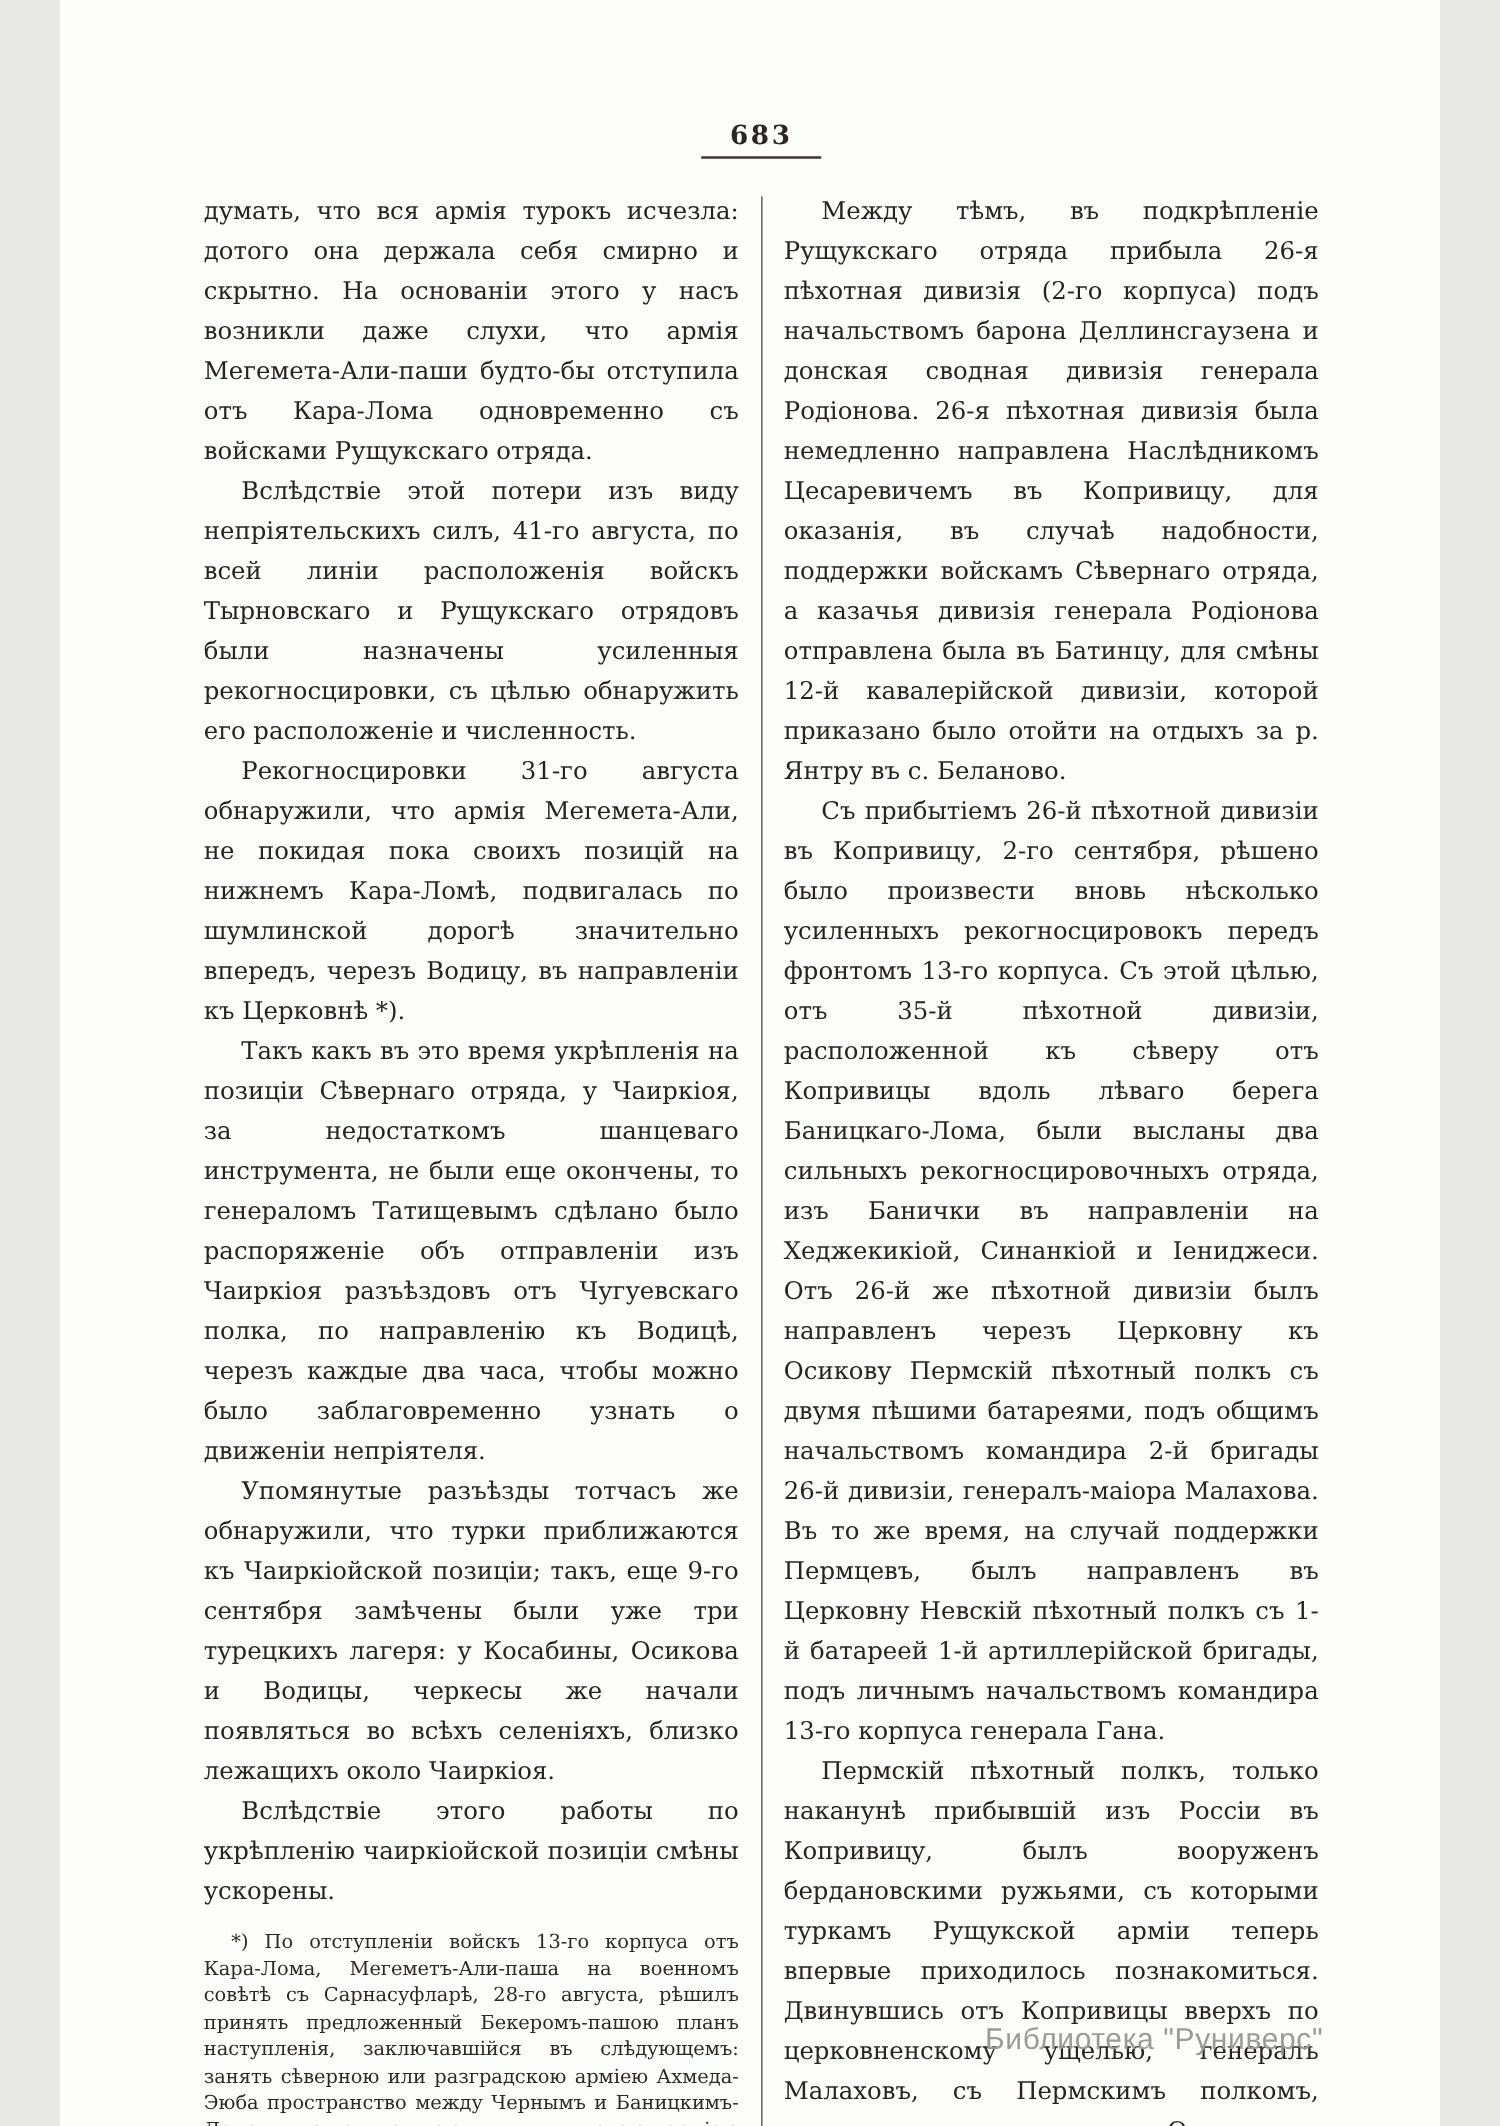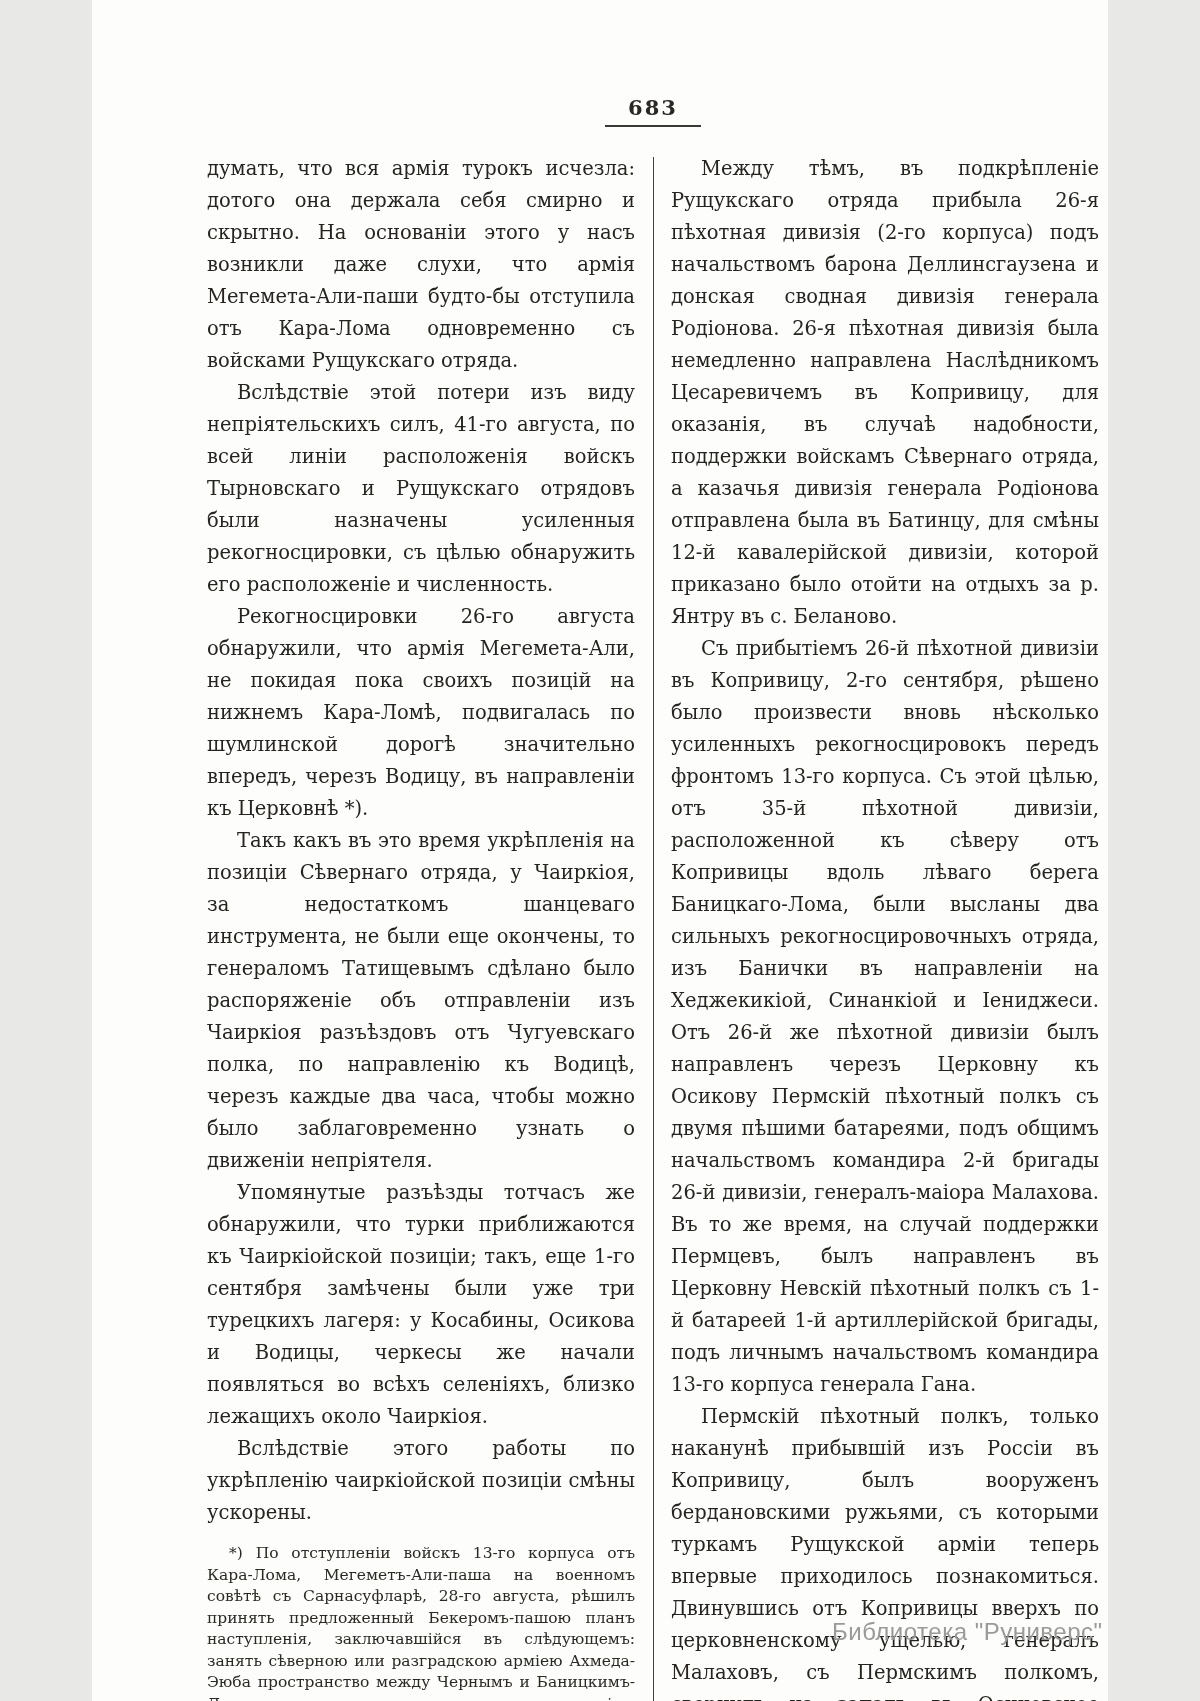--- a/index.html
+++ b/index.html
@@ -2,21 +2,21 @@
 <html><head>
 <meta charset="utf-8">
 <style>
   html, body {
     margin: 0;
     padding: 0;
     background: #e8e8e6;
   }
   .page {
     position: relative;
-    width: 1016px;
+    width: 1104px;
     height: 1701px;
     margin: 0 auto;
     background: #fdfdfb;
     overflow: hidden;
     color: #262420;
     font-family: "DejaVu Serif", serif;
   }
   .content {
     position: absolute;
     left: 115px;
@@ -99,23 +99,23 @@
         <span class="page-number">683</span>
       </div>
       <div class="page-number-rule"></div>
     </div>
 
     <div class="columns">
 
       <section class="col">
         <p class="noindent">думать, что вся армія турокъ исчезла: дотого она держала себя смирно и скрытно. На основаніи этого у насъ возникли даже слухи, что армія Мегемета-Али-паши будто-бы отступила отъ Кара-Лома одновременно съ войсками Рущукскаго отряда.</p>
         <p class="indent">Вслѣдствіе этой потери изъ виду непріятельскихъ силъ, 41-го августа, по всей линіи расположенія войскъ Тырновскаго и Рущукскаго отрядовъ были назначены усиленныя рекогносцировки, съ цѣлью обнаружить его расположеніе и численность.</p>
-        <p class="indent">Рекогносцировки 26-го августа обнаружили, что армія Мегемета-Али, не покидая пока своихъ позицій на нижнемъ Кара-Ломѣ, подвигалась по шумлинской дорогѣ значительно впередъ, черезъ Водицу, въ направленіи къ Церковнѣ *).</p>
+        <p class="indent">Рекогносцировки 31-го августа обнаружили, что армія Мегемета-Али, не покидая пока своихъ позицій на нижнемъ Кара-Ломѣ, подвигалась по шумлинской дорогѣ значительно впередъ, черезъ Водицу, въ направленіи къ Церковнѣ *).</p>
         <p class="indent">Такъ какъ въ это время укрѣпленія на позиціи Сѣвернаго отряда, у Чаиркіоя, за недостаткомъ шанцеваго инструмента, не были еще окончены, то генераломъ Татищевымъ сдѣлано было распоряженіе объ отправленіи изъ Чаиркіоя разъѣздовъ отъ Чугуевскаго полка, по направленію къ Водицѣ, черезъ каждые два часа, чтобы можно было заблаговременно узнать о движеніи непріятеля.</p>
-        <p class="indent">Упомянутые разъѣзды тотчасъ же обнаружили, что турки приближаются къ Чаиркіойской позиціи; такъ, еще 1-го сентября замѣчены были уже три турецкихъ лагеря: у Косабины, Осикова и Водицы, черкесы же начали появляться во всѣхъ селеніяхъ, близко лежащихъ около Чаиркіоя.</p>
+        <p class="indent">Упомянутые разъѣзды тотчасъ же обнаружили, что турки приближаются къ Чаиркіойской позиціи; такъ, еще 9-го сентября замѣчены были уже три турецкихъ лагеря: у Косабины, Осикова и Водицы, черкесы же начали появляться во всѣхъ селеніяхъ, близко лежащихъ около Чаиркіоя.</p>
         <p class="indent">Вслѣдствіе этого работы по укрѣпленію чаиркіойской позиціи смѣны ускорены.</p>
 
         <div class="footnote">
           <p>*) По отступленіи войскъ 13-го корпуса отъ Кара-Лома, Мегеметъ-Али-паша на военномъ совѣтѣ съ Сарнасуфларѣ, 28-го августа, рѣшилъ принять предложенный Бекеромъ-пашою планъ наступленія, заключавшійся въ слѣдующемъ: занять сѣверною или разградскою арміею Ахмеда-Эюба пространство между Чернымъ и Баницкимъ-Ломами, а съ южною или джумскою арміею египетскаго принца Гассана предпринять диверсію на югъ, предварительно разбивъ 32-ю пѣхотную дивизію 11-го корпуса; затѣмъ произвести атаку на Тырновъ, и для общихъ дѣйствій, войти въ связь съ Сулейманомъ-пашою. Для болѣе вѣрнаго успѣха южной арміи, къ ней должна была присоединиться одна изъ дивизій разградской арміи (дивизія Сабита). Начальство надъ южной арміей принималъ самъ Мегеметъ-Али-паша.</p>
 
         </div>
       </section>
 
       <div class="divider"></div>
 

